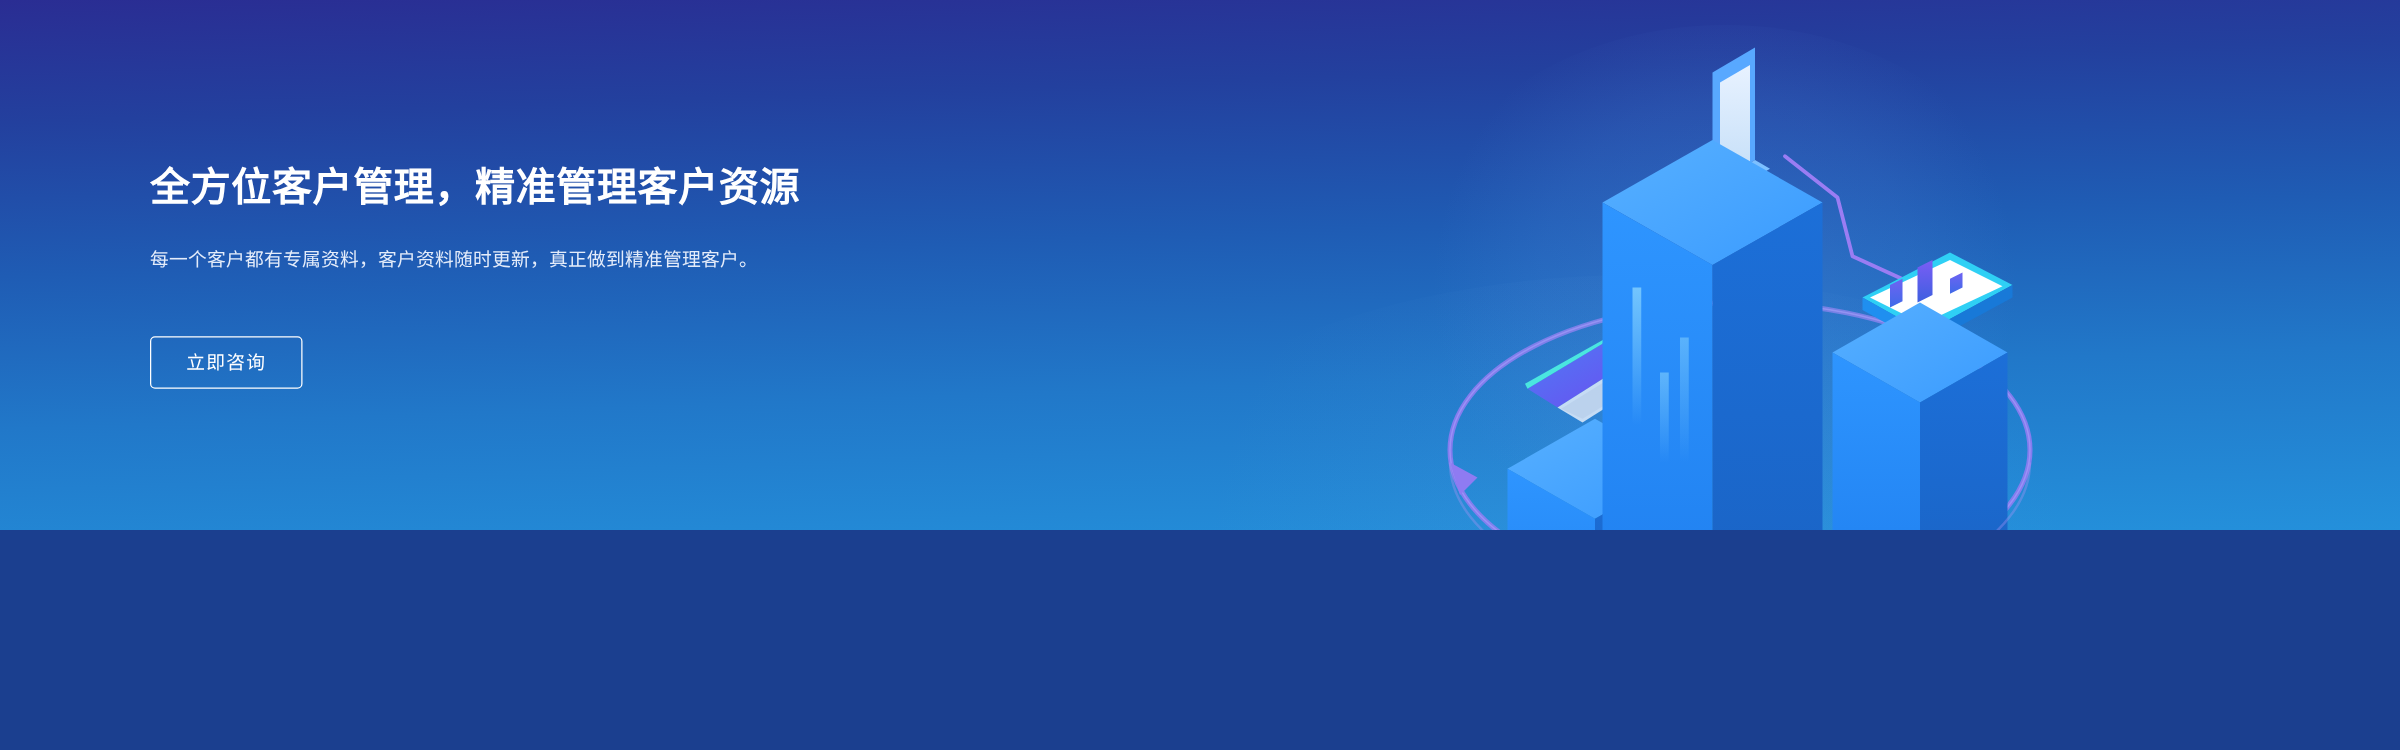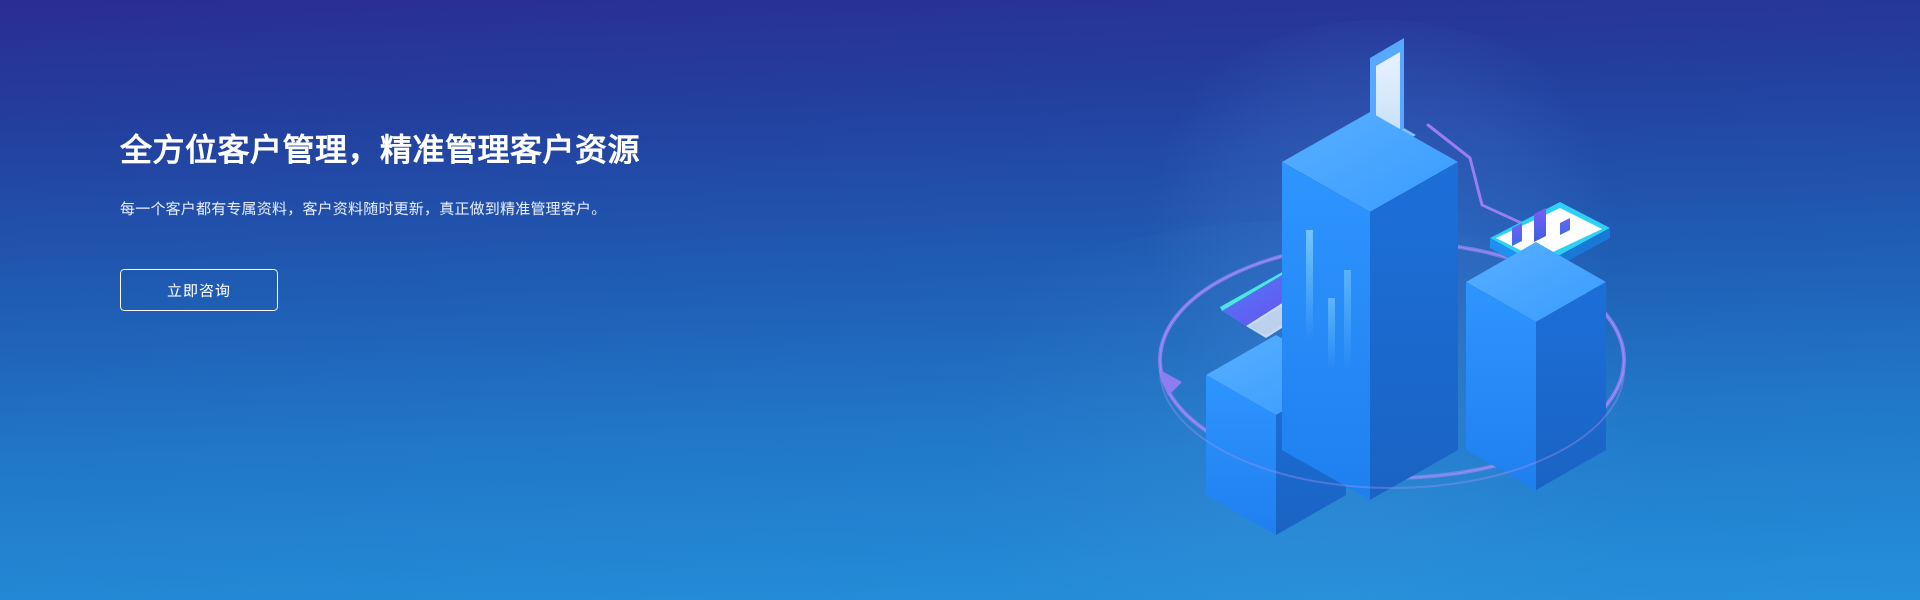--- a/index.html
+++ b/index.html
@@ -8,21 +8,21 @@
     padding: 0;
     background: #1b3f8f;
   }
   body {
     font-family: "Liberation Sans", "DejaVu Sans", sans-serif;
   }
 
   .banner {
     position: relative;
     width: 1920px;
-    height: 600px;
+    height: 424px;
     overflow: hidden;
     background: linear-gradient(178deg, #2a2d93 0%, #23409e 20%, #1f5cb4 45%, #2178c9 70%, #2490db 100%);
   }
 
   
   .glow {
     position: absolute;
     left: 1120px;
     top: 20px;
     width: 520px;
@@ -62,21 +62,21 @@
     margin: 24px 0 14px 0;
     font-size: 15px;
     line-height: 25px;
     color: #e4ecfa;
     width: 490px;
     letter-spacing: 0.2px;
   }
   .cta {
     display: inline-block;
     margin-top: 34px;
-    padding: 0 46px;
+    padding: 0 28px;
     height: 42px;
     line-height: 42px;
     border: 1px solid #ffffff;
     border-radius: 4px;
     color: #ffffff;
     font-size: 15px;
     letter-spacing: 1px;
     background: transparent;
     cursor: pointer;
     text-align: right;

